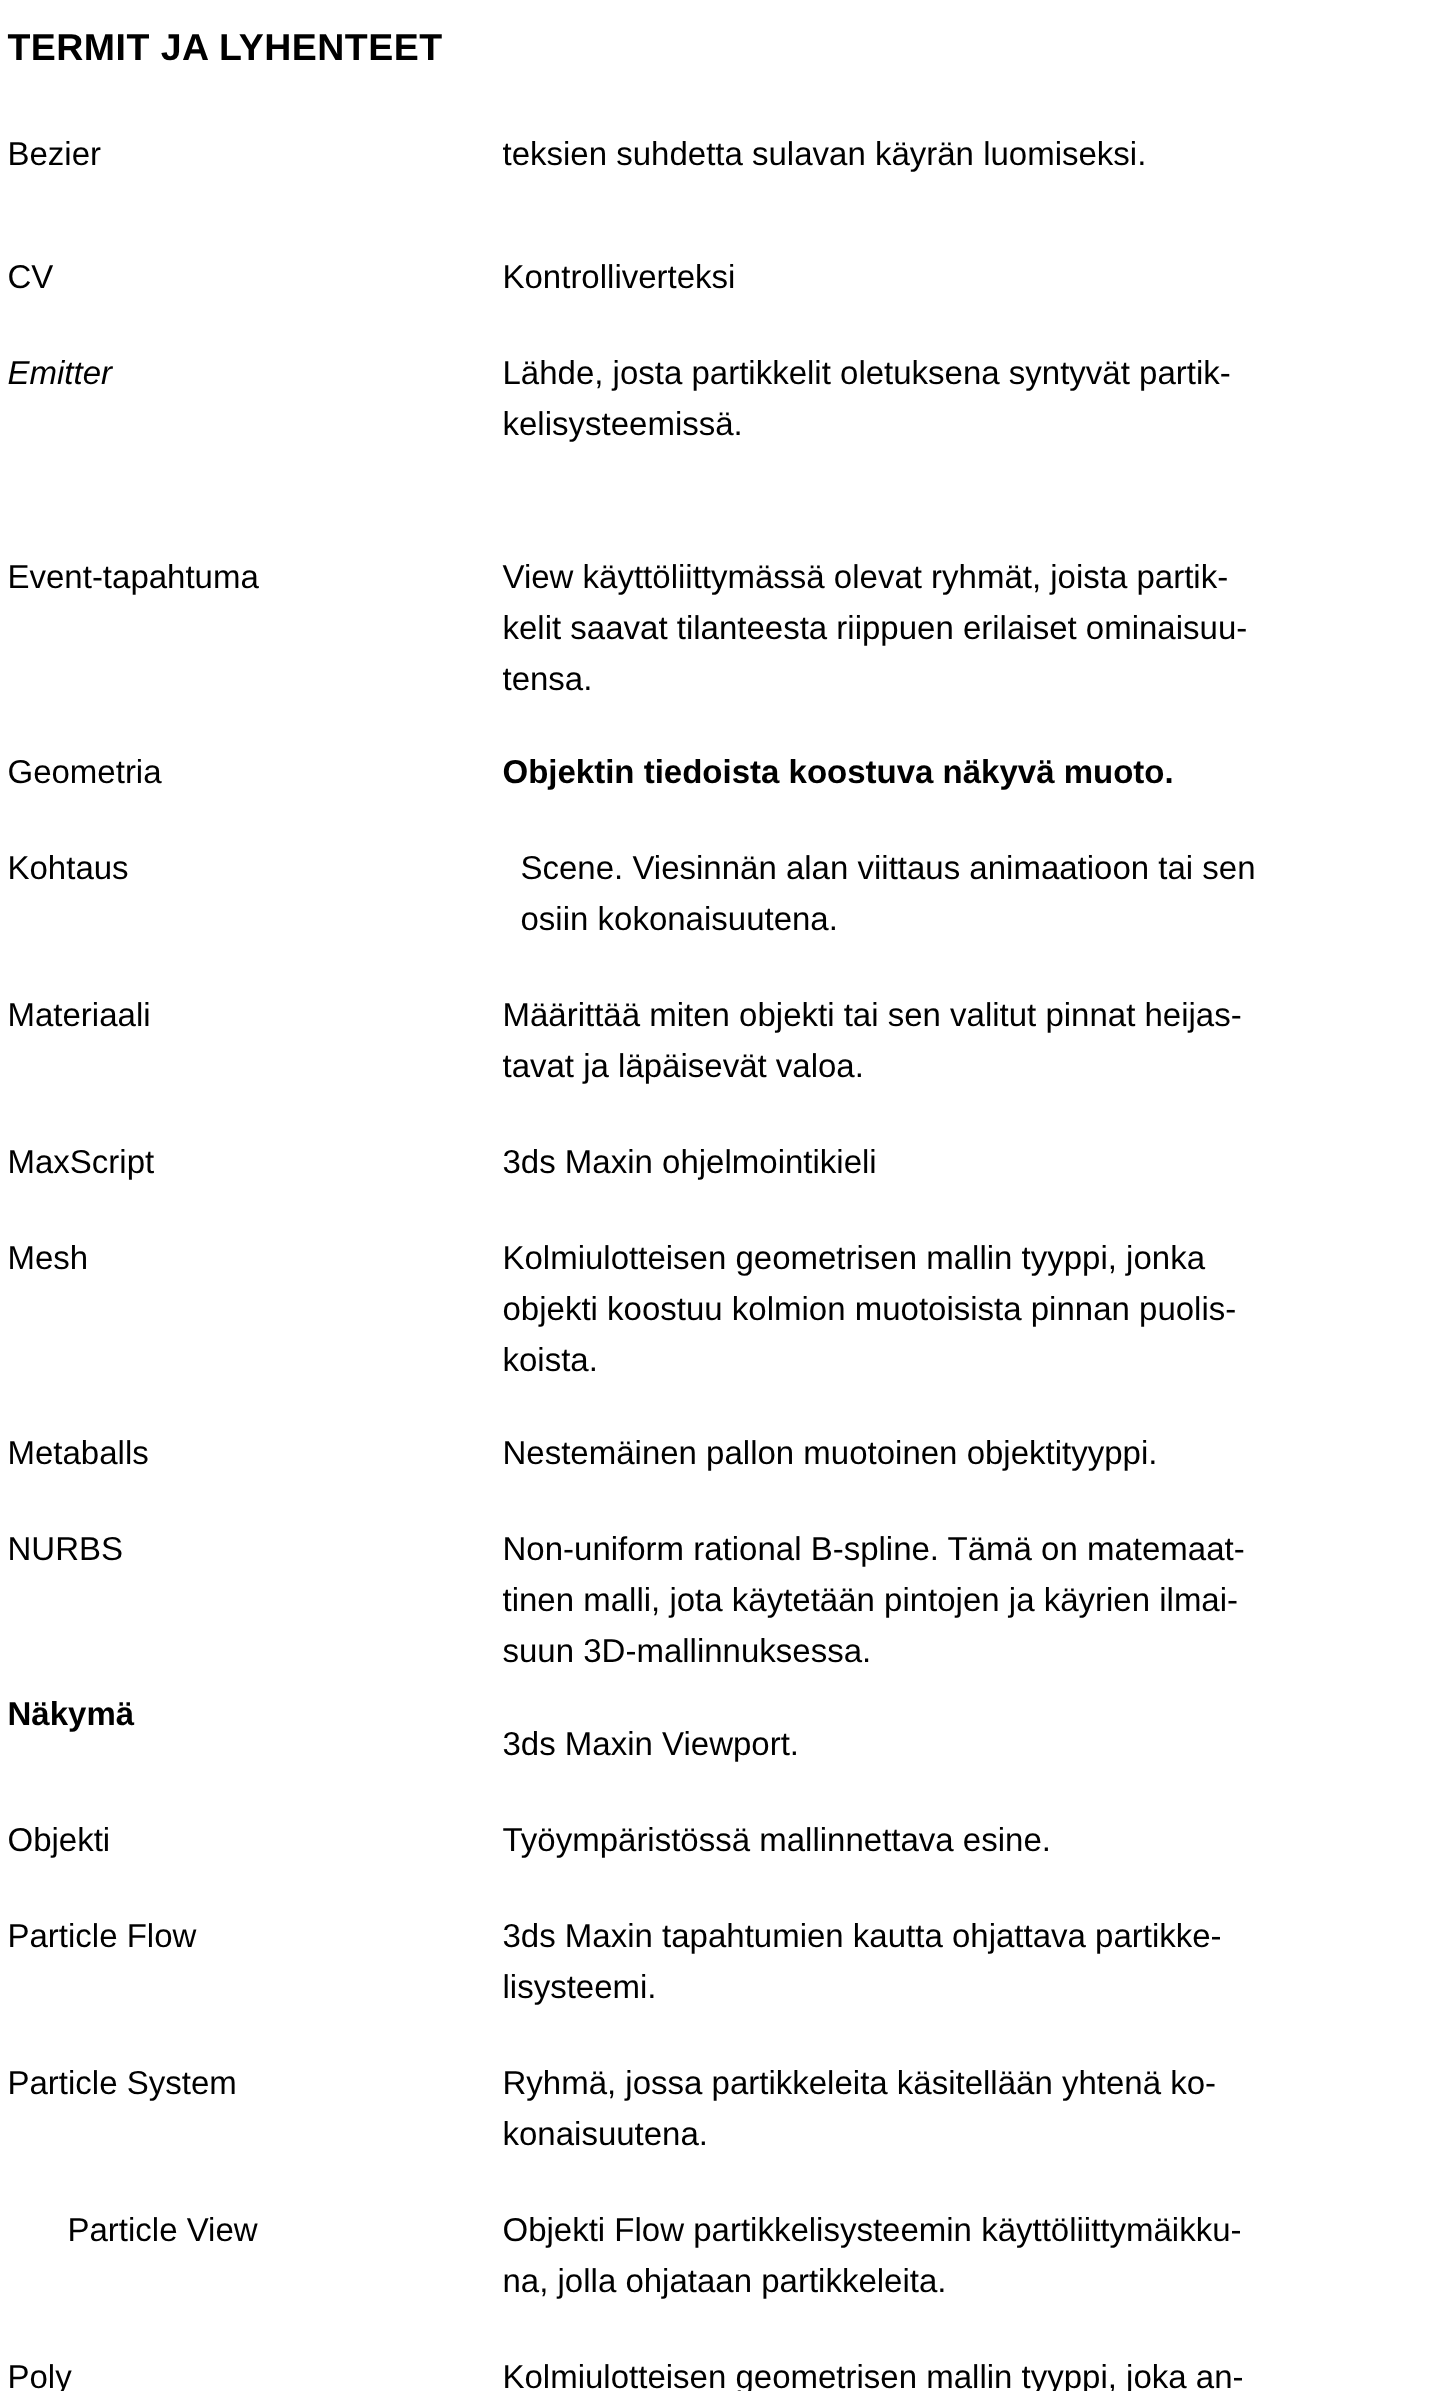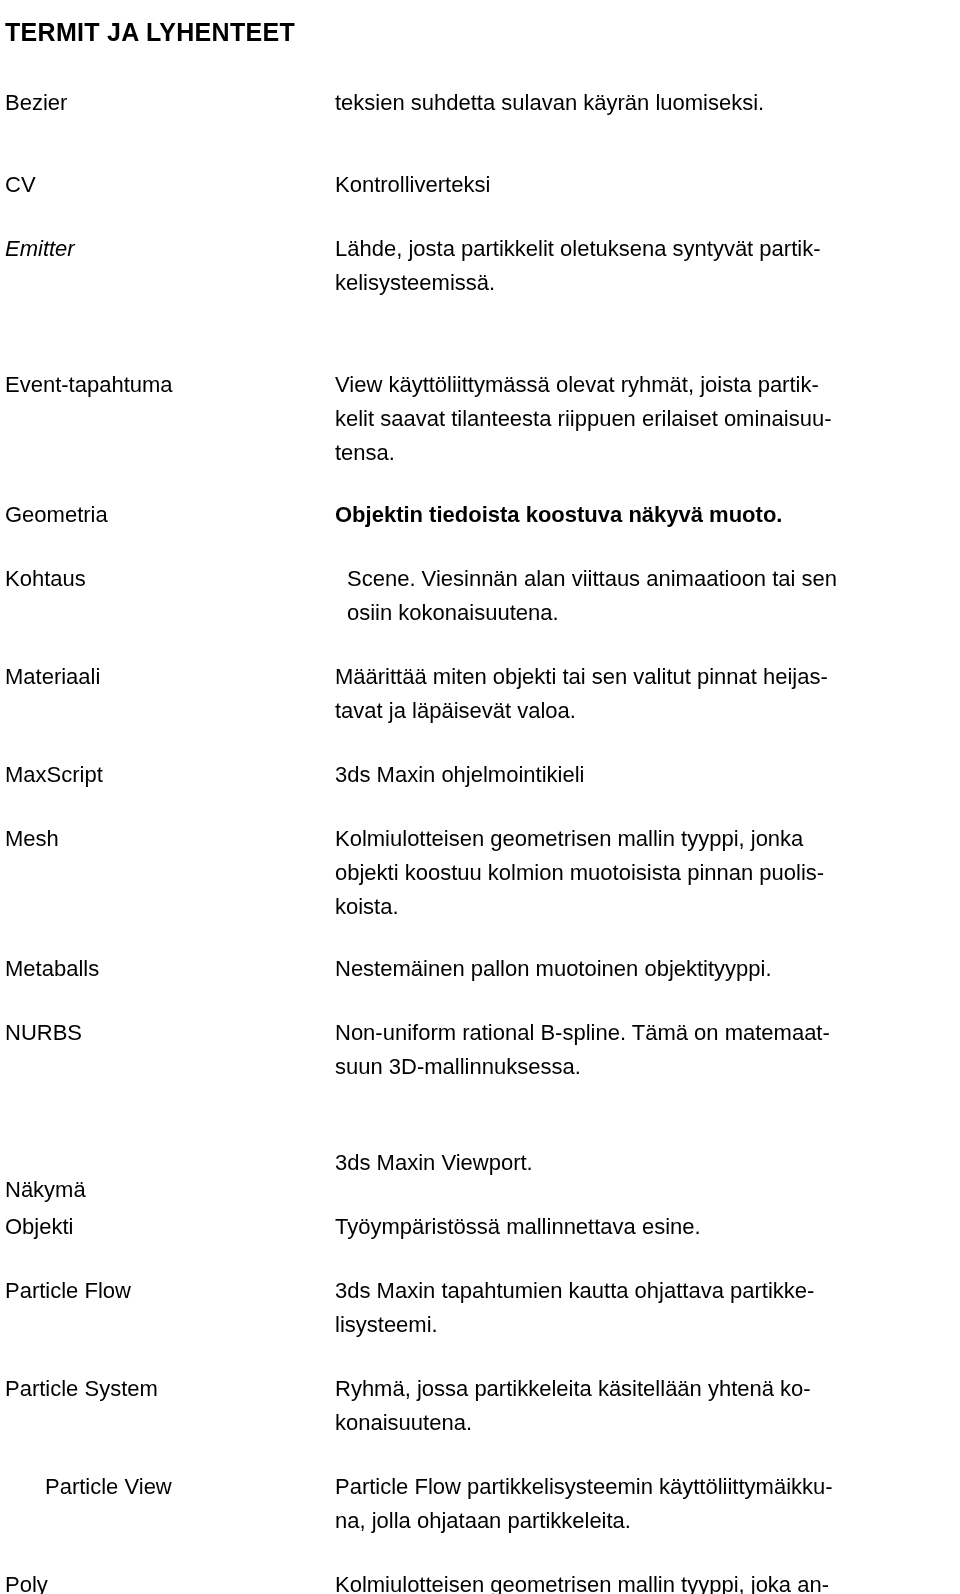--- a/index.html
+++ b/index.html
@@ -146,25 +146,26 @@
       <div class="entry" style="height: 0px;">
         <div class="entry-term" style="top: 866px;">Metaballs</div>
         <div class="entry-def" style="top: 866px;">
           <span class="ln">Nestemäinen pallon muotoinen objektityyppi.</span>
         </div>
       </div>
       <div class="entry" style="height: 0px;">
         <div class="entry-term" style="top: 930px;">NURBS</div>
         <div class="entry-def" style="top: 930px;">
           <span class="ln">Non-uniform rational B-spline. Tämä on matemaat-</span>
+          <span class="ln">tinen malli, jota käytetään pintojen ja käyrien ilmai-</span>
           <span class="ln">suun 3D-mallinnuksessa.</span>
         </div>
       </div>
       <div class="entry" style="height: 0px;">
-        <div class="entry-term" style="top: 1087px;">Näkymä</div>
+        <div class="entry-term" style="top: 1040px; font-weight: bold;">Näkymä</div>
         <div class="entry-def" style="top: 1060px;">
           <span class="ln">3ds Maxin Viewport.</span>
         </div>
       </div>
       <div class="entry" style="height: 0px;">
         <div class="entry-term" style="top: 1124px;">Objekti</div>
         <div class="entry-def" style="top: 1124px;">
           <span class="ln">Työympäristössä mallinnettava esine.</span>
         </div>
       </div>
@@ -178,21 +179,21 @@
       <div class="entry" style="height: 0px;">
         <div class="entry-term" style="top: 1286px;">Particle System</div>
         <div class="entry-def" style="top: 1286px;">
           <span class="ln">Ryhmä, jossa partikkeleita käsitellään yhtenä ko-</span>
           <span class="ln">konaisuutena.</span>
         </div>
       </div>
       <div class="entry" style="height: 0px;">
         <div class="entry-term" style="top: 1384px; margin-left: 40px;">Particle View</div>
         <div class="entry-def" style="top: 1384px;">
-          <span class="ln">Particle Flow partikkelisysteemin käyttöliittymäikku-</span>
+          <span class="ln">Objekti Flow partikkelisysteemin käyttöliittymäikku-</span>
           <span class="ln">na, jolla ohjataan partikkeleita.</span>
         </div>
       </div>
       <div class="entry" style="height: 0px;">
         <div class="entry-term" style="top: 1482px;">Poly</div>
         <div class="entry-def" style="top: 1482px;">
           <span class="ln">Kolmiulotteisen geometrisen mallin tyyppi, joka an-</span>
         </div>
       </div>
     </div>

